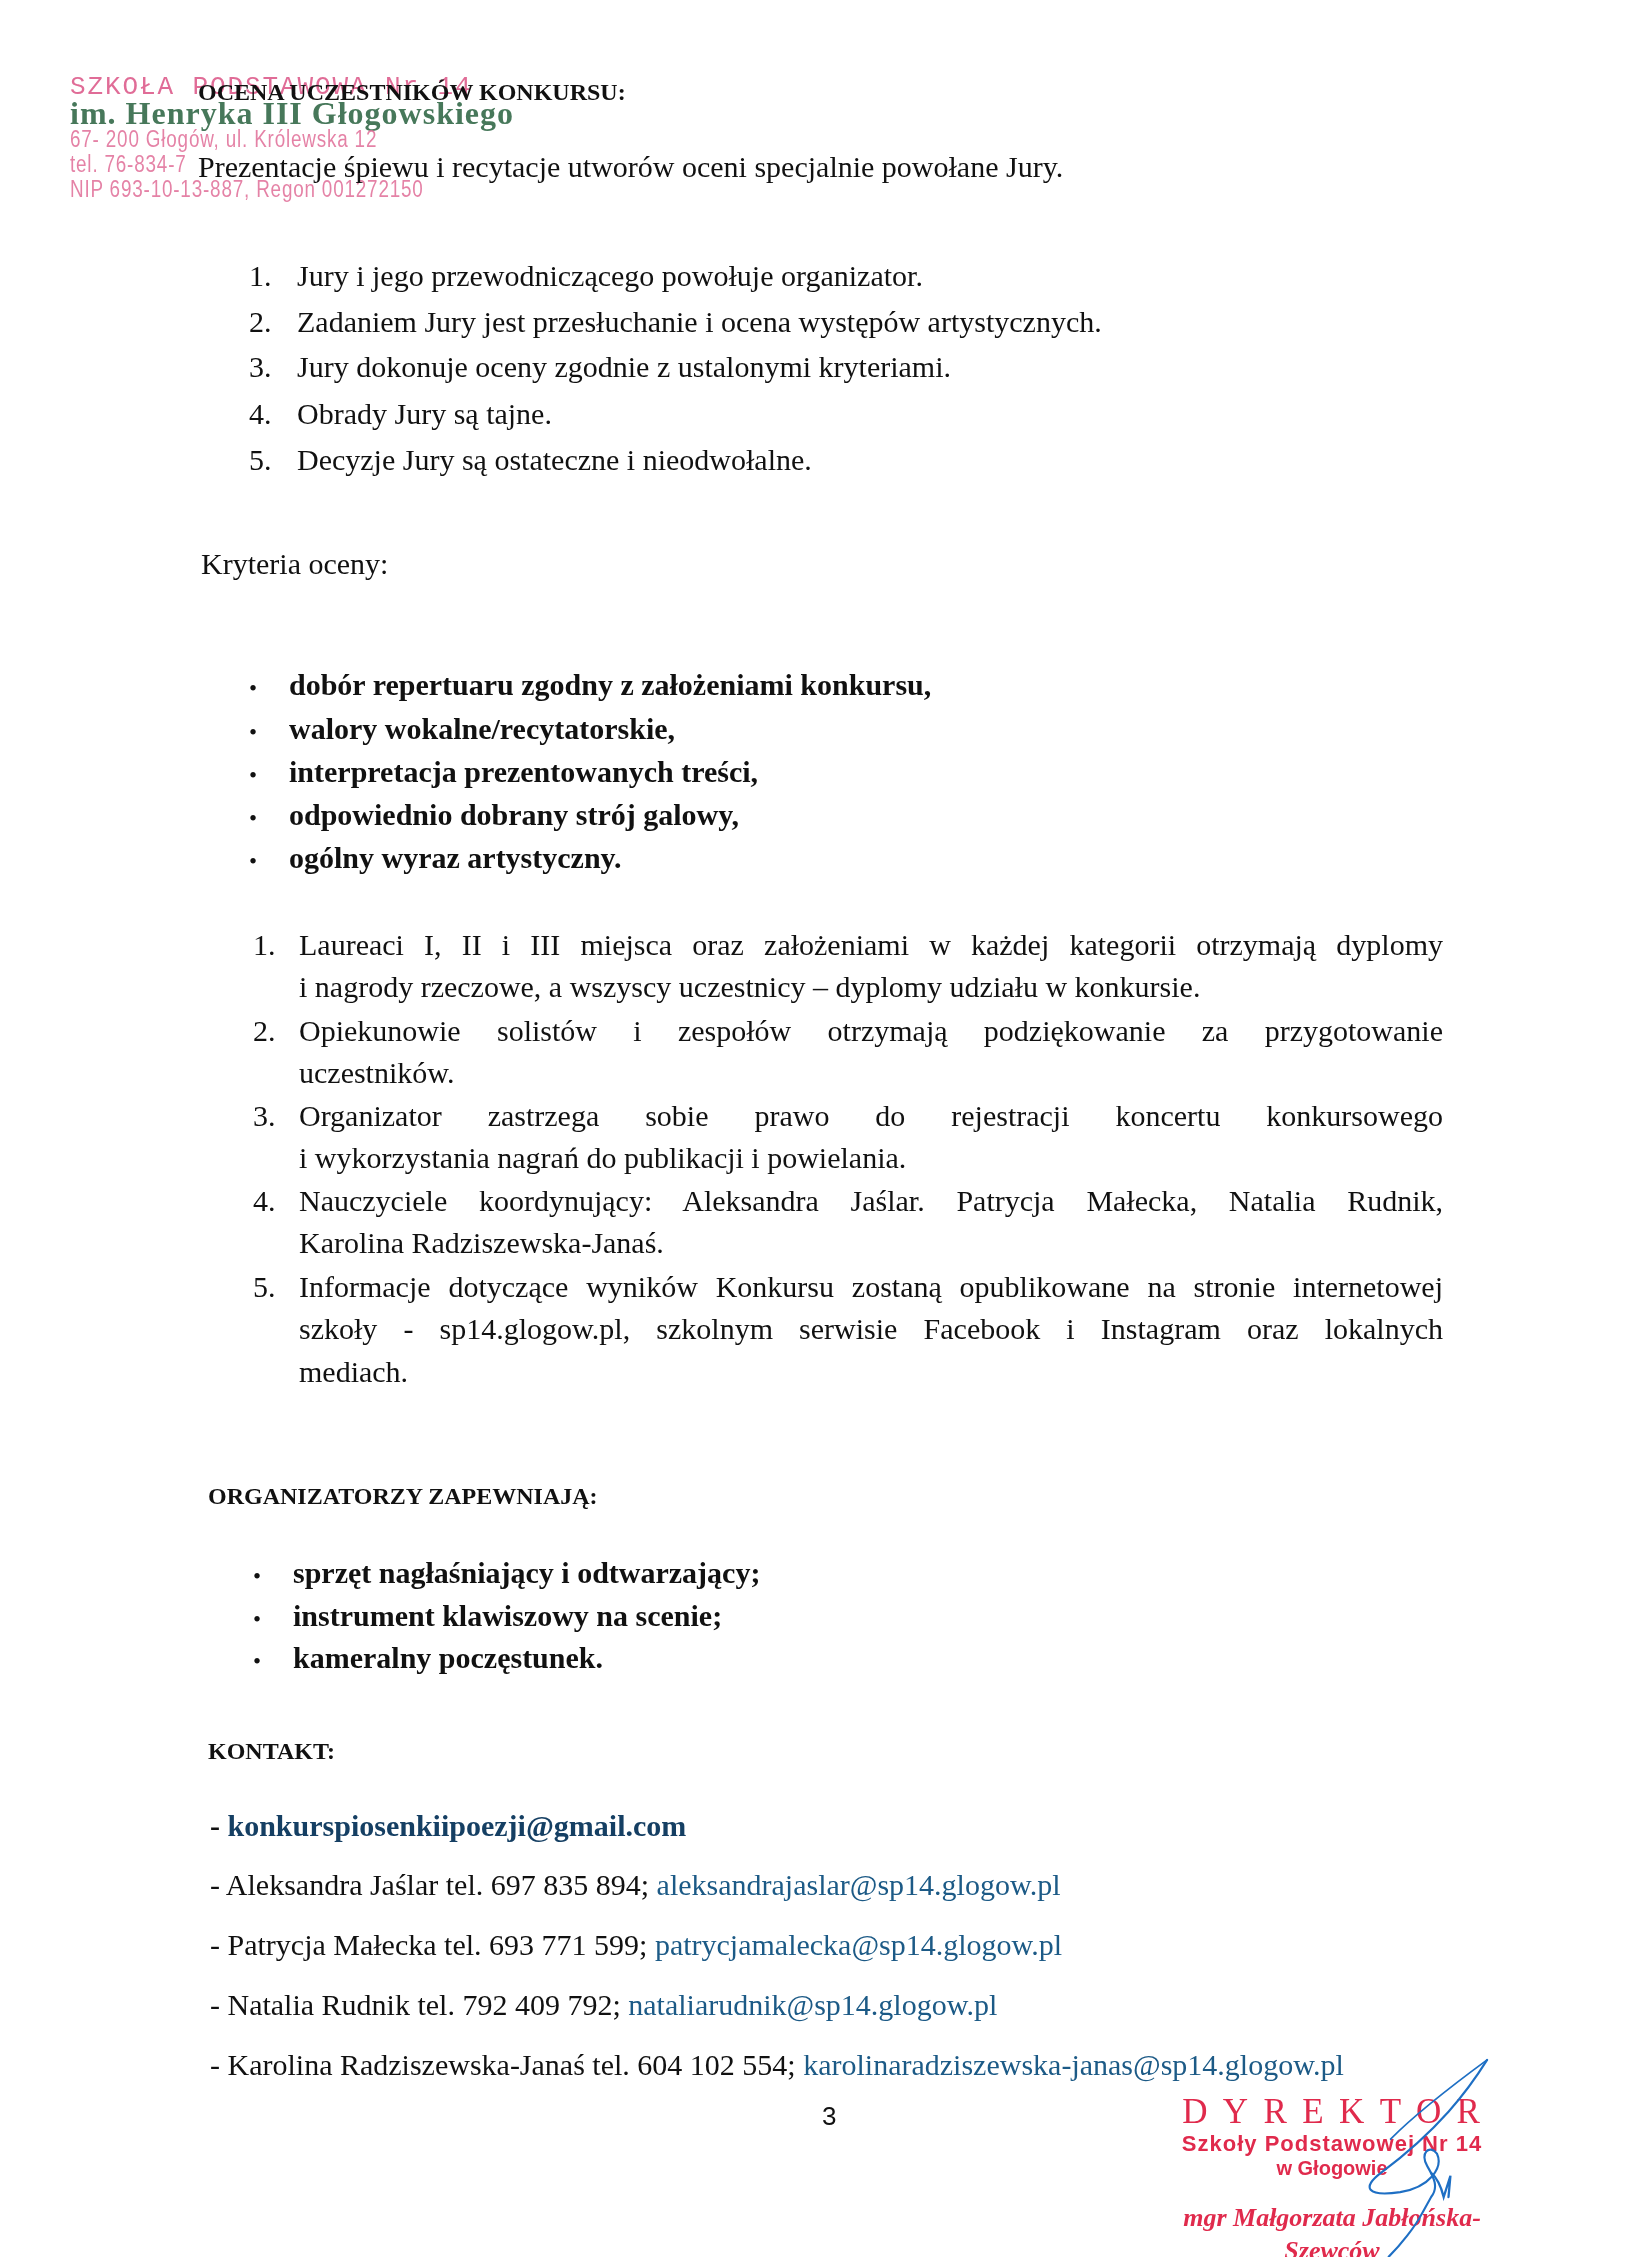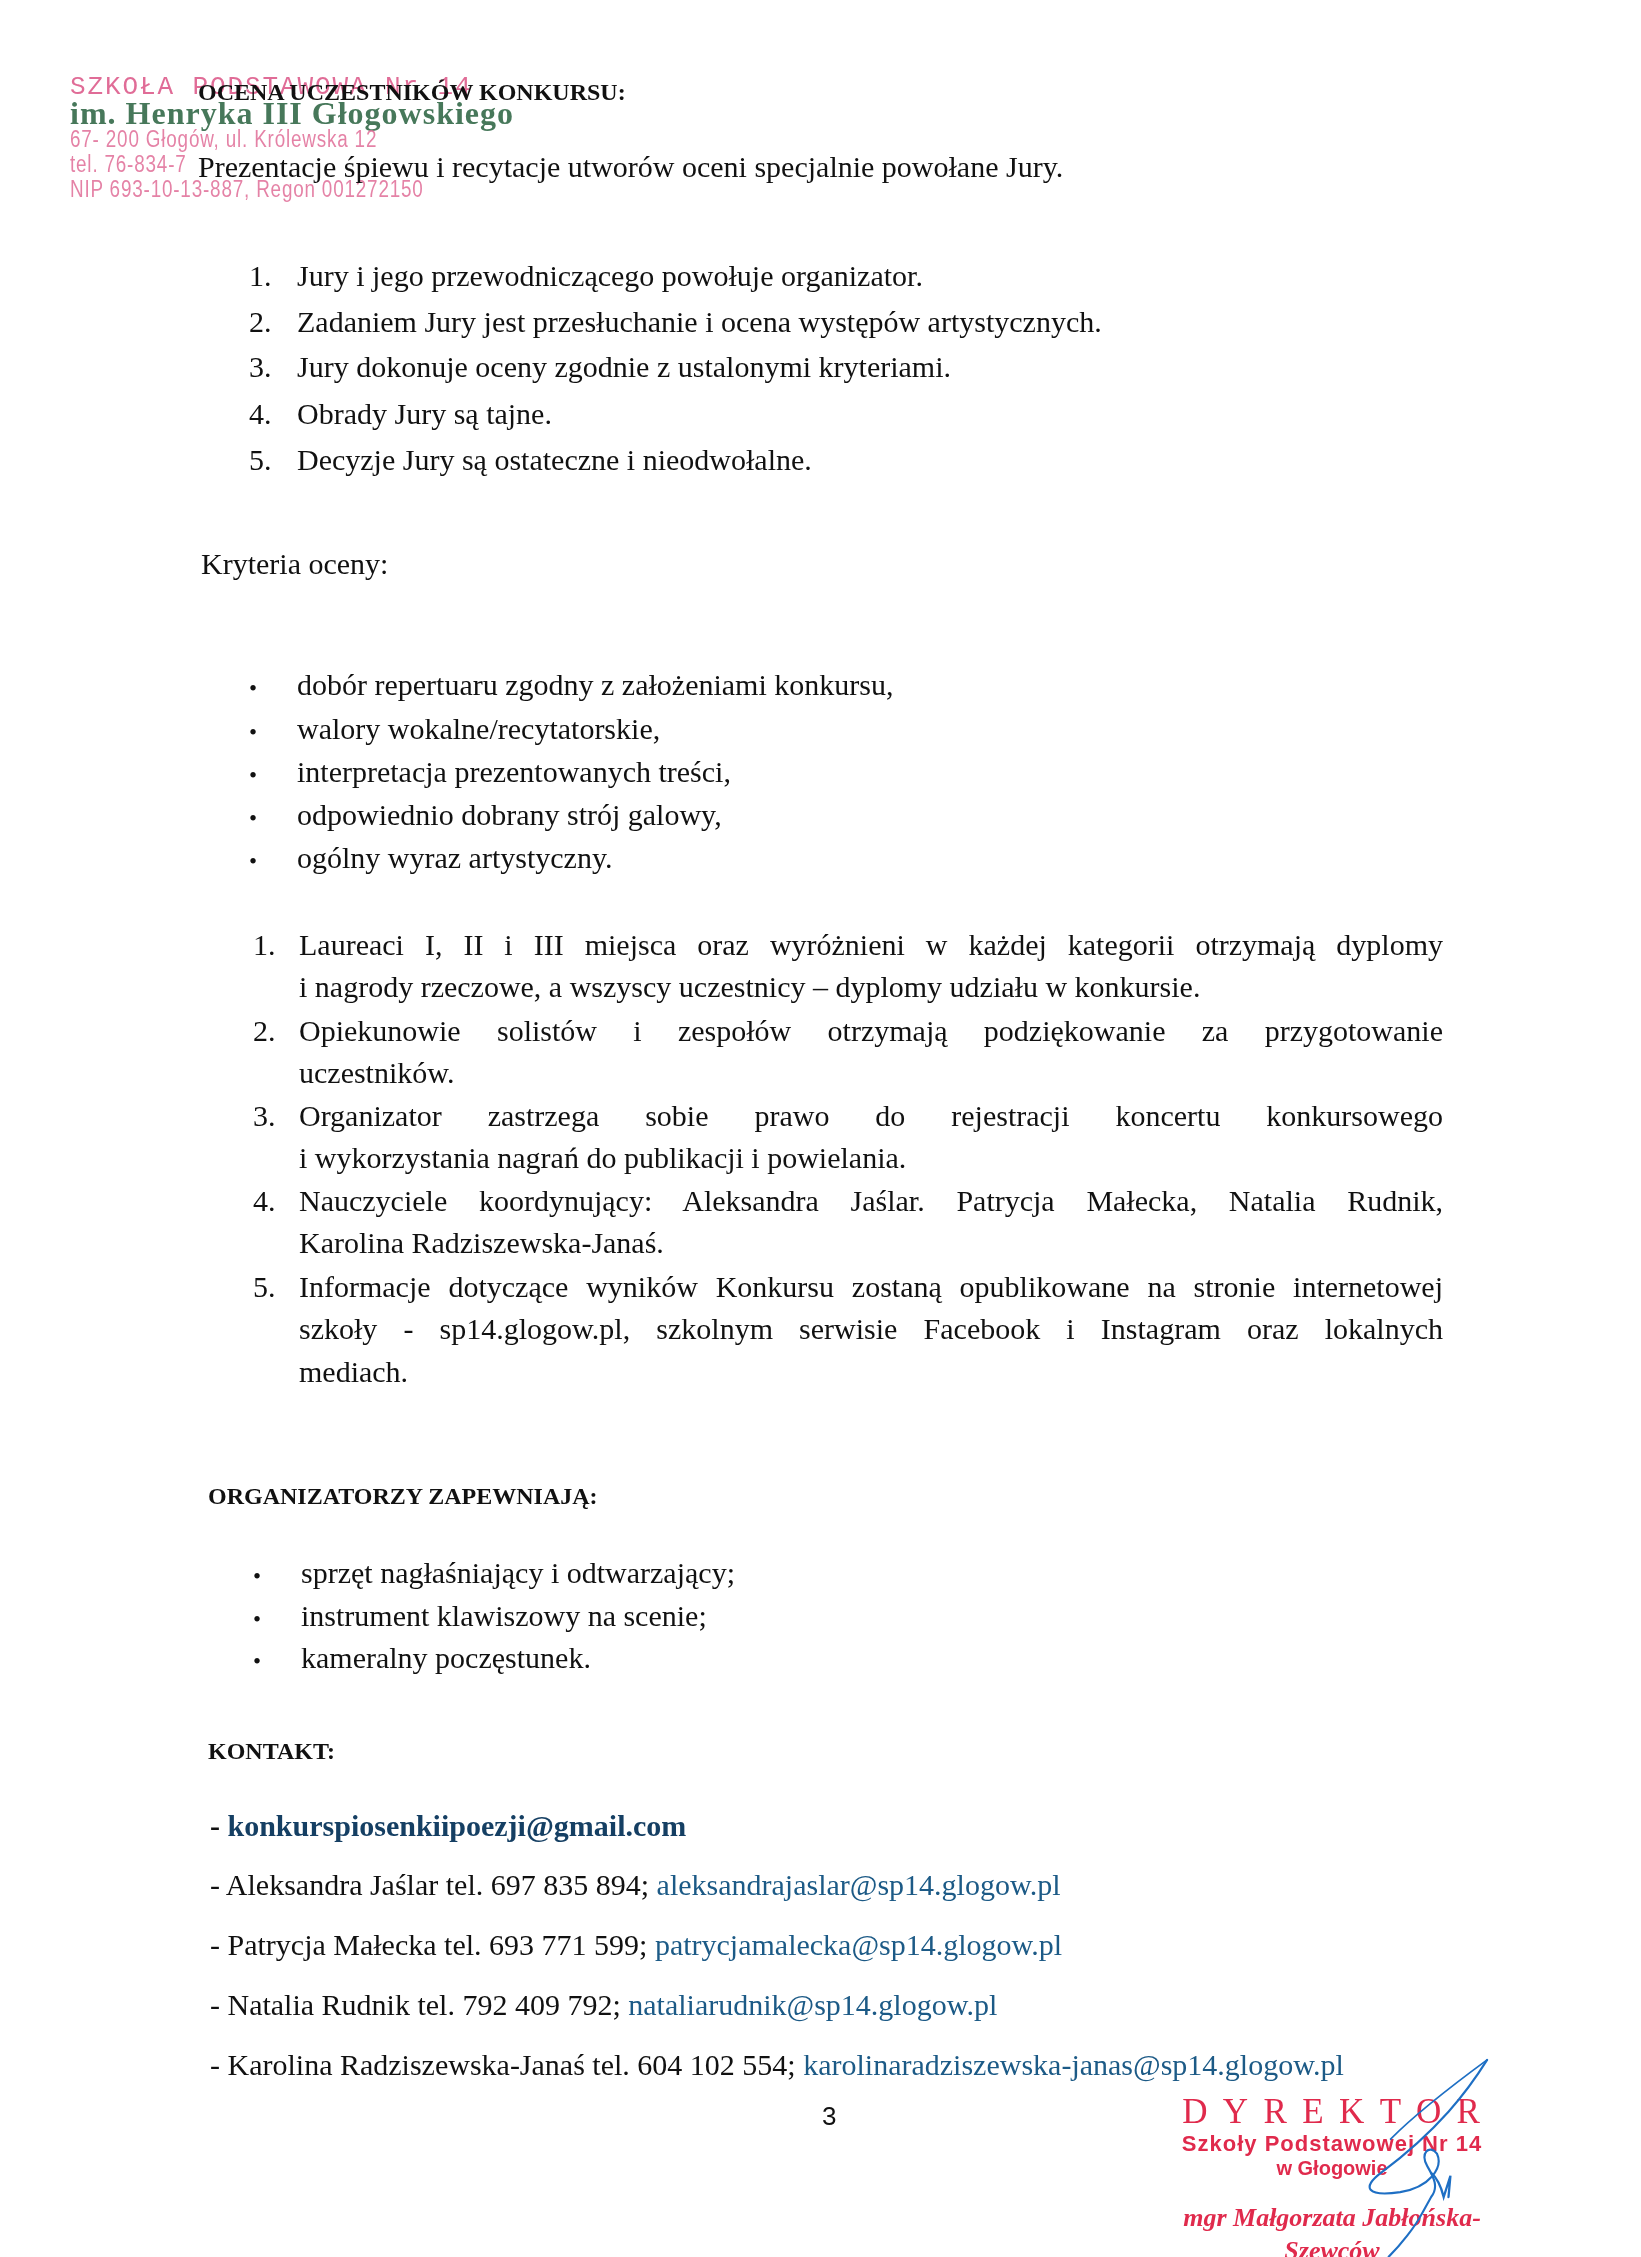--- a/index.html
+++ b/index.html
@@ -18,21 +18,21 @@
       font-family: "Liberation Sans", "DejaVu Sans", sans-serif; font-size: 23px; line-height: 25px;
       transform: scaleX(0.82); transform-origin: left; opacity: 0.85; letter-spacing: 1px;
     }
     .heading { font-weight: bold; font-size: 24px; }
     .body-text { font-size: 30px; }
     .num-list .item { position: absolute; left: 249px; font-size: 30px; white-space: nowrap; }
     .num-list .num { position: absolute; left: 0; }
     .num-list .txt { position: absolute; left: 48px; }
     .bullet-list .item { position: absolute; font-size: 30px; white-space: nowrap; }
     .bullet-list .dot { position: absolute; left: 0; top: 7.7px; font-size: 23px; }
-    .bullet-list .txt { position: absolute; left: 48px; }
+    .bullet-list .txt { position: absolute; left: 40px; font-weight: bold; }
     .just-line { position: absolute; left: 299px; width: 1144px; font-size: 30px; text-align: justify; text-align-last: justify; white-space: nowrap; }
     .just-line.last { text-align-last: left; }
     .contact-line { position: absolute; left: 210px; font-size: 30px; white-space: nowrap; }
     .link { color: #1c5a86; text-decoration-thickness: 1.9px; text-underline-offset: 3.9px; }
     .link.bold { font-weight: bold; color: #153f63; }
     .page-num { position: absolute; left: 822px; top: 2101px; font-family: "Liberation Sans", "DejaVu Sans", sans-serif; font-size: 26px; }
     .dir-stamp { position: absolute; left: 1139px; top: 2076px; width: 386px; text-align: center; color: #e02a4c; margin-top: 17px; }
     .dir-stamp .t1 { font-family: "Liberation Serif", serif; font-size: 35px; letter-spacing: 15.4px; line-height: 37px; padding-left: 13.5px; }
     .dir-stamp .t2 { font-family: "Liberation Sans", "DejaVu Sans", sans-serif; font-weight: bold; font-size: 22px; letter-spacing: 1px; line-height: 27px; }
     .dir-stamp .t3 { font-family: "Liberation Sans", "DejaVu Sans", sans-serif; font-weight: bold; font-size: 20px; line-height: 23px; }
@@ -95,21 +95,21 @@
     <span class="txt">odpowiednio dobrany strój galowy,</span>
   </div>
   <div class="item" style="left:249px; top:841px;">
     <span class="dot">•</span>
     <span class="txt">ogólny wyraz artystyczny.</span>
   </div>
 </div>
 
 <div>
   <div class="abs body-text" style="left:253px; top:928px;">1.</div>
-  <div class="just-line" style="top:928px;">Laureaci I, II i III miejsca oraz wyróżnieni w każdej kategorii otrzymają dyplomy</div>
+  <div class="just-line" style="top:928px;">Laureaci I, II i III miejsca oraz założeniami w każdej kategorii otrzymają dyplomy</div>
   <div class="just-line last" style="top:970px;">i nagrody rzeczowe, a wszyscy uczestnicy – dyplomy udziału w  konkursie.</div>
 
   <div class="abs body-text" style="left:253px; top:1014px;">2.</div>
   <div class="just-line" style="top:1014px;">Opiekunowie solistów i zespołów otrzymają podziękowanie za przygotowanie</div>
   <div class="just-line last" style="top:1056px;">uczestników.</div>
 
   <div class="abs body-text" style="left:253px; top:1099px;">3.</div>
   <div class="just-line" style="top:1099px;">Organizator zastrzega sobie prawo do rejestracji koncertu konkursowego</div>
   <div class="just-line last" style="top:1141px;">i wykorzystania nagrań do publikacji i powielania.</div>
 

